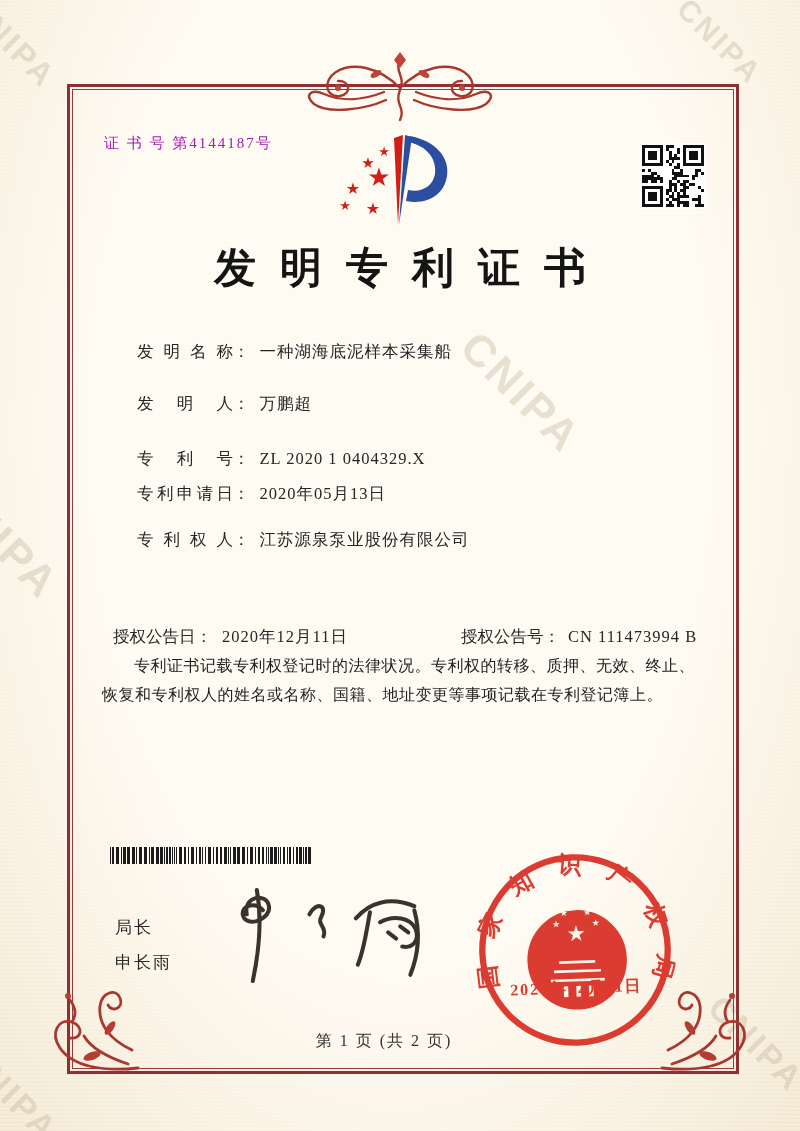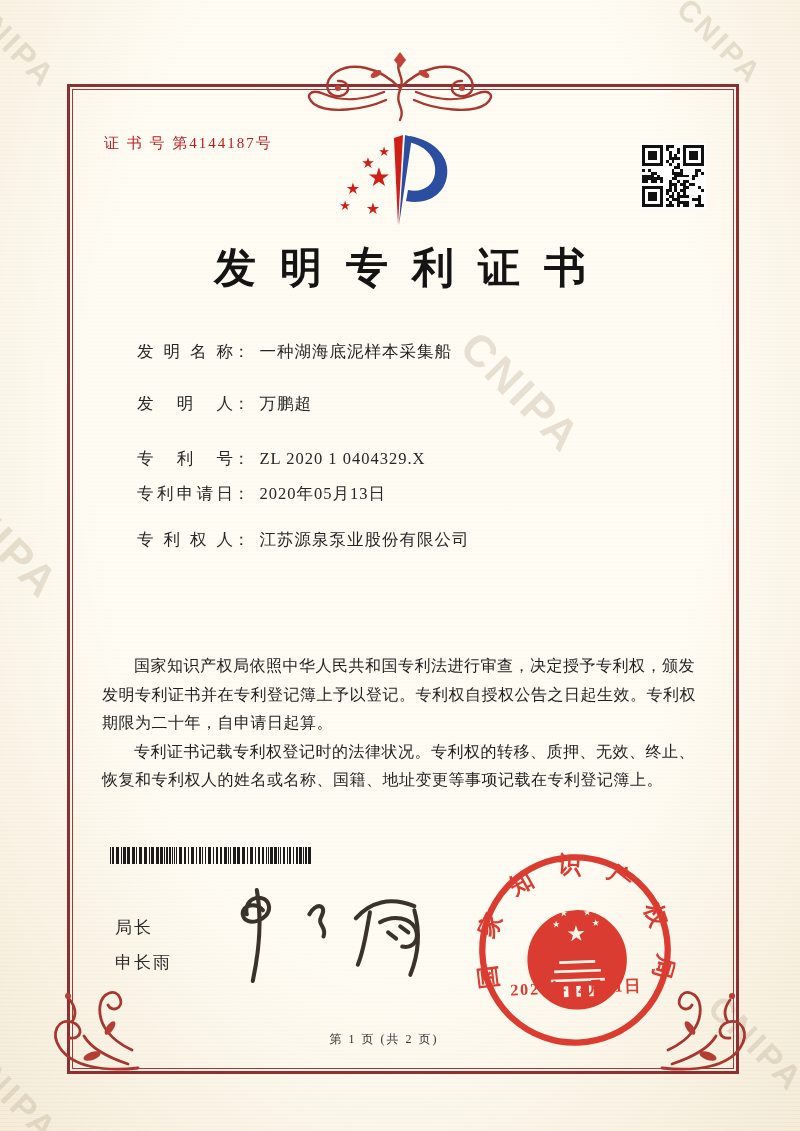--- a/index.html
+++ b/index.html
@@ -23,21 +23,21 @@
     transform:rotate(45deg);transform-origin:left top;white-space:nowrap;
   }
   .frame{
     position:absolute;left:67px;top:84px;width:666px;height:984px;z-index:2;
     border:3px solid #8e2f33;
   }
   .frame-inner{position:absolute;inset:2px;border:1px solid #9a3a3c;}
   .orn{position:absolute;z-index:3;pointer-events:none;}
   .content{position:absolute;inset:0;z-index:4;}
 
-  .cert-no{position:absolute;left:104px;top:134px;font-size:15px;letter-spacing:2px;color:#b91c1c;}
+  .cert-no{position:absolute;left:104px;top:134px;font-size:15px;letter-spacing:2px;color:#a21caf;}
   .logo{position:absolute;left:332px;top:128px;width:140px;height:110px;}
   .qr{position:absolute;left:640px;top:143px;width:66px;height:66px;background:#fff;padding:2px;box-sizing:border-box;}
   .title{
     position:absolute;left:12px;top:240px;width:800px;text-align:center;
     font-size:42px;font-weight:bold;letter-spacing:24px;color:#141414;
   }
   .row{position:absolute;left:113px;font-size:16.5px;line-height:27px;}
   .row .lbl{display:inline-block;width:96px;text-align:justify;text-align-last:justify;vertical-align:top;margin-left:24px;}
   .row .colon{display:inline-block;vertical-align:top;}
   .row .val{display:inline-block;margin-left:10px;vertical-align:top;letter-spacing:1px;}
@@ -47,21 +47,21 @@
 
   .body-text{position:absolute;left:102px;top:652px;width:600px;font-size:16px;line-height:28.5px;color:#1f1f1f;}
   .body-text p{margin:0;text-indent:2em;letter-spacing:.5px;}
 
   .barcode{position:absolute;left:110px;top:847px;width:204px;height:17px;}
   .signer{position:absolute;left:115px;top:916px;font-family:"Liberation Sans","DejaVu Sans",sans-serif;font-size:17px;color:#2b2b2b;}
   .signer div{margin-bottom:12px;letter-spacing:2px;}
   .signature{position:absolute;left:216px;top:884px;width:218px;height:106px;}
   .seal{position:absolute;left:475px;top:851px;width:200px;height:198px;transform:rotate(-2deg);}
 
-  .page-info{position:absolute;left:0;top:1031px;width:768px;text-align:center;font-size:12px;letter-spacing:2px;color:#333;}
+  .page-info{position:absolute;left:0;top:1031px;width:768px;text-align:center;font-size:16px;letter-spacing:2px;color:#333;}
   .note{position:absolute;left:0;top:1077px;width:768px;text-align:center;font-size:15px;letter-spacing:4px;color:#2e2e2e;}
 </style>
 </head>
 <body>
 
 <div class="texture"></div>
 
 <span class="wm" style="left:-16px;top:-10px;font-size:32px;">CNIPA</span>
 <span class="wm" style="left:694px;top:-8px;font-size:30px;">CNIPA</span>
 <span class="wm" style="left:486px;top:322px;font-size:44px;">CNIPA</span>
@@ -274,23 +274,28 @@
   </div>
   <div class="row" style="top:445px;text-decoration:underline;">
     <span class="lbl">专利号</span><span class="colon">：</span><span class="val">ZL 2020 1 0404329.X</span>
   </div>
   <div class="row" style="top:480px;">
     <span class="lbl">专利申请日</span><span class="colon">：</span><span class="val">2020年05月13日</span>
   </div>
   <div class="row" style="top:526px;">
     <span class="lbl">专利权人</span><span class="colon">：</span><span class="val">江苏源泉泵业股份有限公司</span>
   </div>
+  <div class="row" style="top:623px;width:640px;">
+    <span>授权公告日</span><span class="colon">：</span><span class="val">2020年12月11日</span>
+    <span class="grant2">
+      <span>授权公告号</span><span class="colon">：</span><span class="val">CN 111473994 B</span>
+    </span>
+  </div>
 
   <div class="body-text">
-    <p>国家知识产权局依照中华人民共和国专利法进行审查，决定授予专利权，颁发发明专利证书并在专利登记簿上予以登记。专利权自授权公告之日起生效。专利权期限为二十年，自申请日起算。</p>
     <p>专利证书记载专利权登记时的法律状况。专利权的转移、质押、无效、终止、恢复和专利权人的姓名或名称、国籍、地址变更等事项记载在专利登记簿上。</p>
   </div>
 
   <svg class="barcode" id="barcode-svg" shape-rendering="crispEdges" width="204" height="17">
       <rect x="0" y="0" width="1" height="17" fill="#1c1c1c"></rect>
       <rect x="2" y="0" width="2" height="17" fill="#1c1c1c"></rect>
       <rect x="6" y="0" width="3" height="17" fill="#1c1c1c"></rect>
       <rect x="11" y="0" width="1" height="17" fill="#1c1c1c"></rect>
       <rect x="13" y="0" width="3" height="17" fill="#1c1c1c"></rect>
       <rect x="17" y="0" width="3" height="17" fill="#1c1c1c"></rect>

